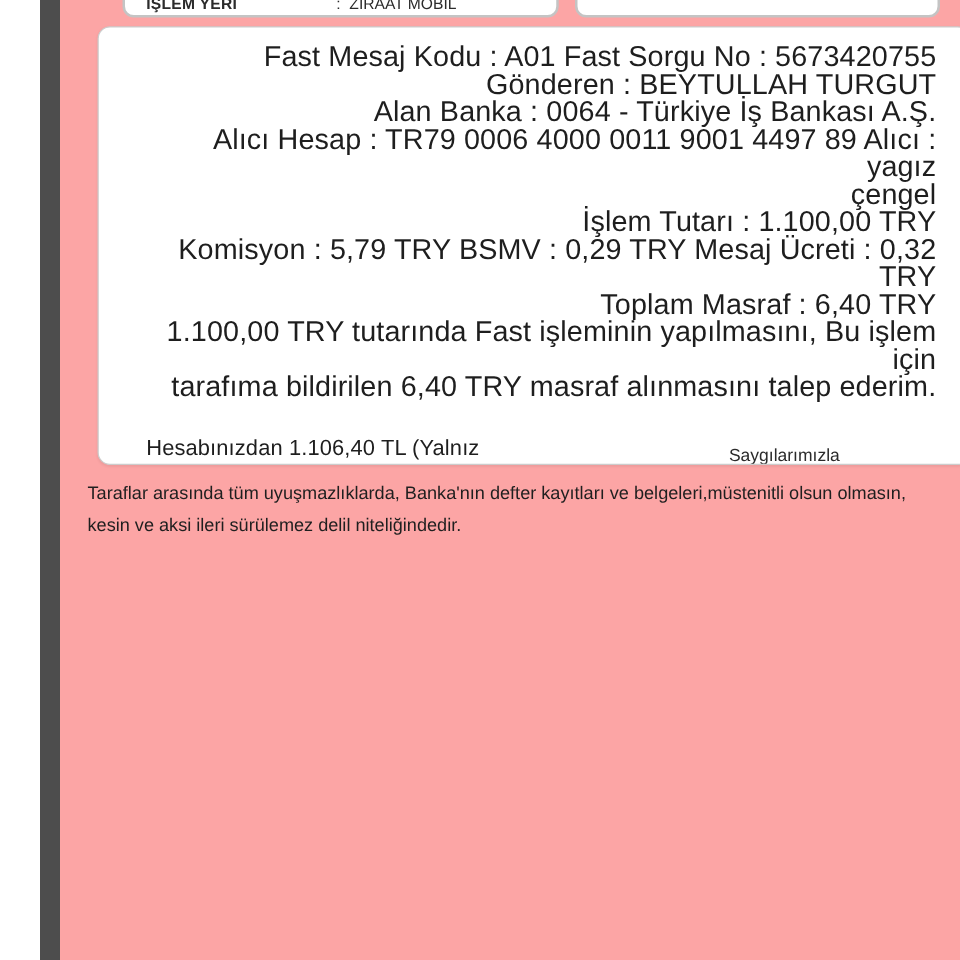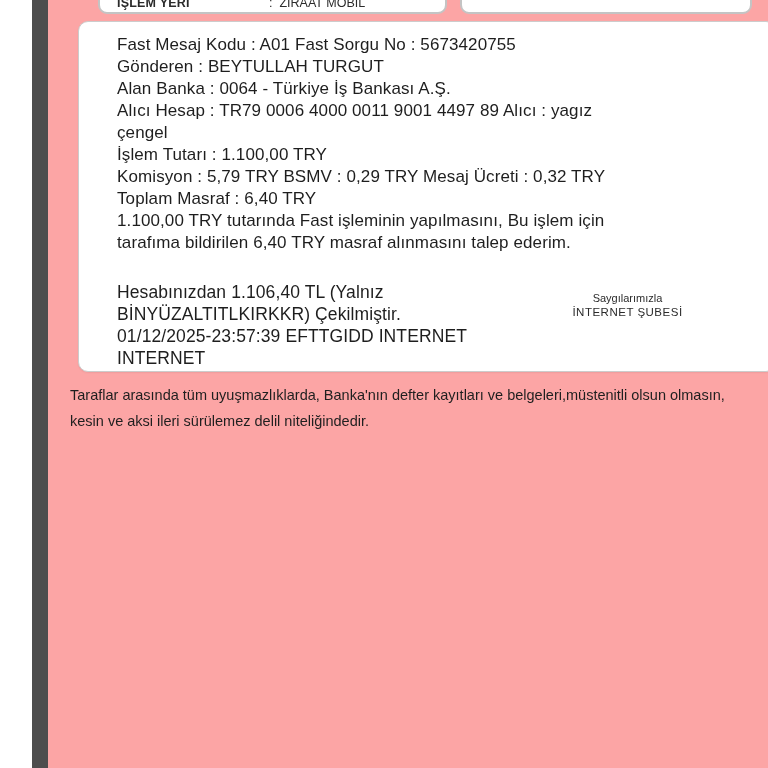--- a/index.html
+++ b/index.html
@@ -61,46 +61,47 @@
     height: 351px;
     background: #ffffff;
     border: 1.5px solid #cccccc;
     border-radius: 10px;
     box-sizing: border-box;
     box-shadow: 0 1px 2px rgba(0,0,0,0.06);
     padding: 12px 26px 0 38px;
     overflow: hidden;
   }
   .details-text {
-    font-size: 17px;
+    font-size: 23px;
     line-height: 22px;
     color: #1e1e1e;
     white-space: pre-line;
     letter-spacing: 0.1px;
+    text-align: right;
   }
   .bottom-row {
     display: flex;
     margin-top: 27px;
   }
   .withdrawal-text {
     flex: 1 1 auto;
     font-size: 17.5px;
     line-height: 22px;
     color: #1e1e1e;
     white-space: pre-line;
     letter-spacing: 0.1px;
   }
   .signature {
     flex: 0 0 215px;
     margin-top: 10px;
     margin-right: 14px;
     text-align: center;
     color: #2b2b2b;
   }
-  .signature .sig-regards { font-size: 11px;   line-height: 14px; }
+  .signature .sig-regards { font-size: 14px;   line-height: 14px; }
   .signature .sig-bank    { font-size: 12px;   line-height: 14px; font-weight: bold; }
   .signature .sig-branch  { font-size: 11.5px; line-height: 14px; letter-spacing: 0.5px; }
 
   
   .footer {
     position: absolute;
     left: 38px;
     top: 382px;
     width: 700px;
     color: #1f1f1f;

